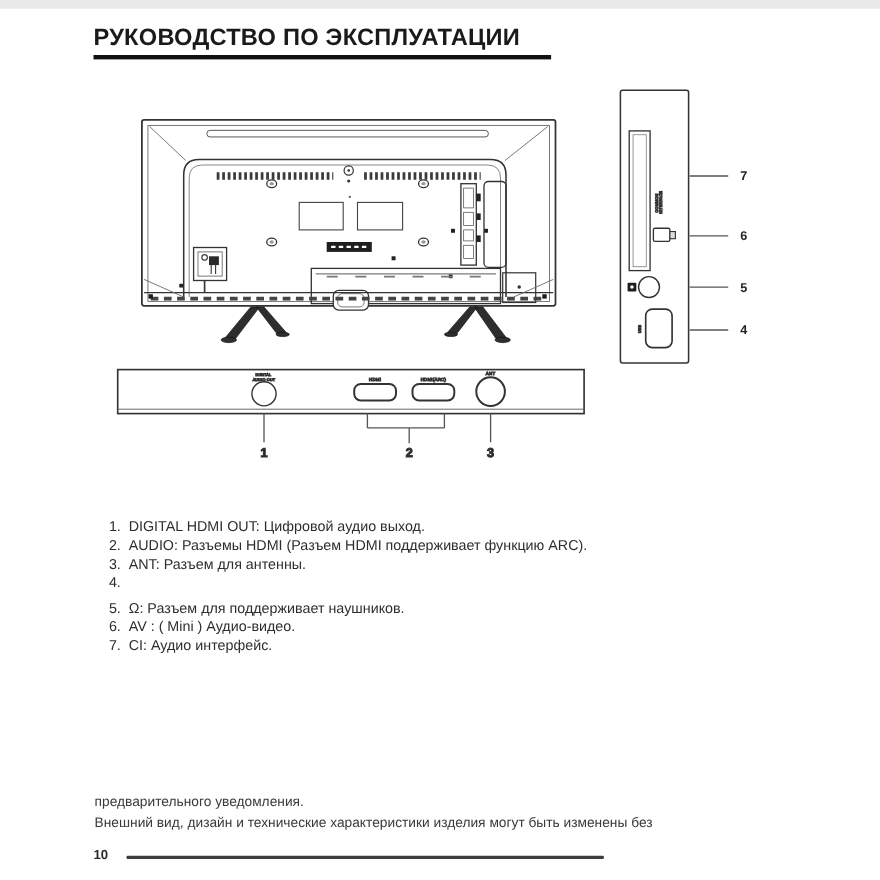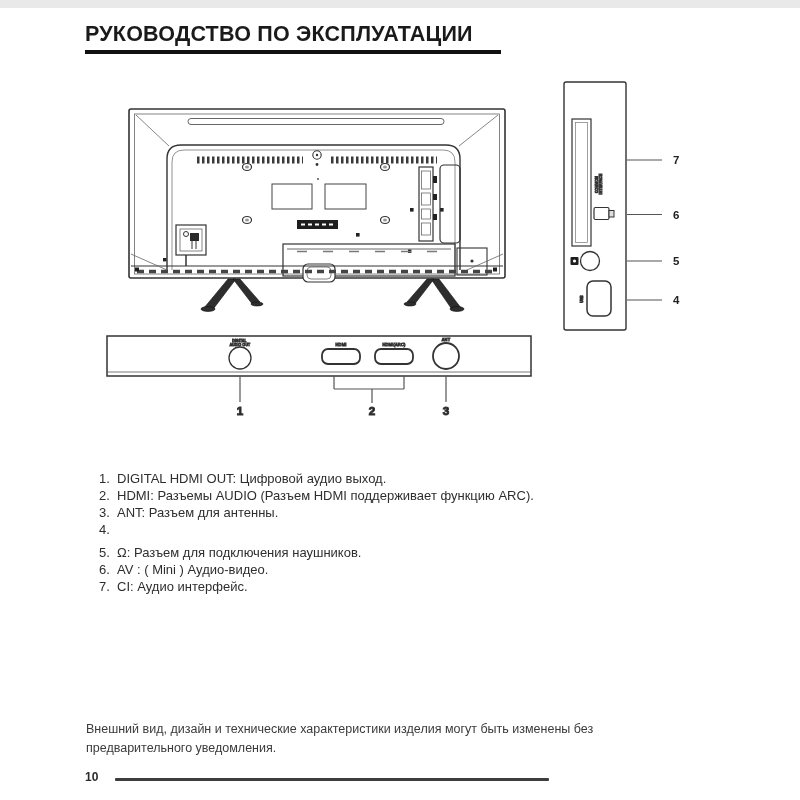--- a/index.html
+++ b/index.html
@@ -232,46 +232,46 @@
     </g>
   </svg>
 
   <div class="legend">
     <div class="legend-item">
       <span class="num">1.</span>
       <span class="txt">DIGITAL HDMI OUT: Цифровой аудио выход.</span>
     </div>
     <div class="legend-item">
       <span class="num">2.</span>
-      <span class="txt">HDMI: Разъемы AUDIO (Разъем HDMI поддерживает функцию ARC).</span>
+      <span class="txt">AUDIO: Разъемы HDMI (Разъем HDMI поддерживает функцию ARC).</span>
     </div>
     <div class="legend-item">
       <span class="num">3.</span>
       <span class="txt">ANT: Разъем для антенны.</span>
     </div>
     <div class="legend-item">
       <span class="num">4.</span>
       <span class="txt">
       </span>
     </div>
     <div class="legend-item gap-above">
       <span class="num">5.</span>
-      <span class="txt">Ω: Разъем для подключения наушников.</span>
+      <span class="txt">Ω: Разъем для поддерживает наушников.</span>
     </div>
     <div class="legend-item">
       <span class="num">6.</span>
       <span class="txt">AV : ( Mini )  Аудио-видео.</span>
     </div>
     <div class="legend-item">
       <span class="num">7.</span>
       <span class="txt">CI: Аудио интерфейс.</span>
     </div>
   </div>
 
   <div class="footnote">
+    <span style="display:block;">предварительного уведомления.</span>
     <span style="display:block;">Внешний вид, дизайн и технические характеристики изделия могут быть изменены без</span>
-    <span style="display:block;">предварительного уведомления.</span>
   </div>
 
   <div class="footer-page">10</div>
   <div class="footer-rule"></div>
 
 </div>
 
 </body></html>

